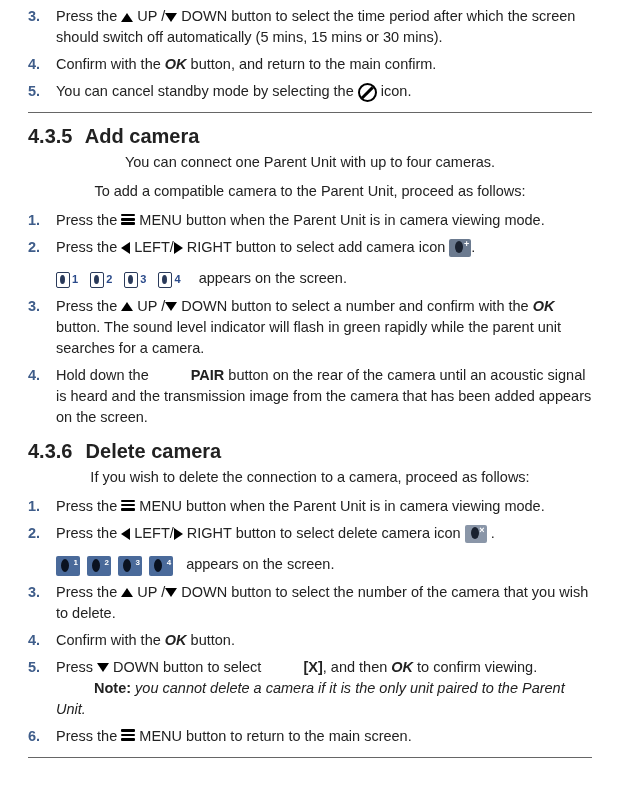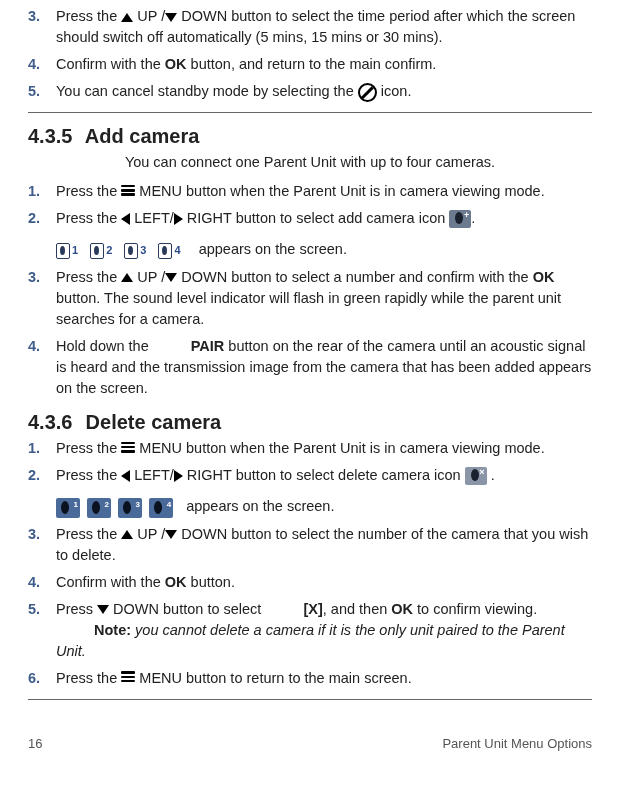--- a/index.html
+++ b/index.html
@@ -61,20 +61,21 @@
     width: 0; height: 0;
     vertical-align: middle;
   }
   .tri-up    { border-left:6px solid transparent; border-right:6px solid transparent; border-bottom:9px solid #000; }
   .tri-down  { border-left:6px solid transparent; border-right:6px solid transparent; border-top:9px solid #000; }
   .tri-left  { border-top:6px solid transparent; border-bottom:6px solid transparent; border-right:9px solid #000; }
   .tri-right { border-top:6px solid transparent; border-bottom:6px solid transparent; border-left:9px solid #000; }
   .ok {
     font-weight: bold;
     font-family: Arial, sans-serif;
+    font-style: italic;
   }
   .menu-icon {
     display:inline-block;
     vertical-align:middle;
     width:14px;
     position:relative;
     top:-2px;
   }
   .menu-icon span {
     display:block;
@@ -229,20 +230,21 @@
     </li>
   </ol>
 
   <hr class="rule">
 
   <div class="section-head">
     <span class="secnum">4.3.5</span>
     <span>Add camera</span>
   </div>
   <div class="intro">You can connect one Parent Unit with up to four cameras.</div>
+  <div class="intro">To add a compatible camera to the Parent Unit, proceed as follows:</div>
 
   <ol>
     <li>
       <span class="num">1.</span>
       <span class="txt">
         <span>Press the </span><span class="menu-icon"><span></span><span></span><span></span></span><span> MENU button when the Parent Unit is in camera viewing mode.</span>
       </span>
     </li>
     <li>
       <span class="num">2.</span>
@@ -274,20 +276,21 @@
       <span class="txt">
         <span>Hold down the </span><span class="bold">PAIR</span><span> button on the rear of the camera until an acoustic signal is heard and the transmission image from the camera that has been added appears on the screen.</span>
       </span>
     </li>
   </ol>
 
   <div class="section-head">
     <span class="secnum">4.3.6</span>
     <span>Delete camera</span>
   </div>
+  <div class="intro">If you wish to delete the connection to a camera, proceed as follows:</div>
 
   <ol>
     <li>
       <span class="num">1.</span>
       <span class="txt">
         <span>Press the </span><span class="menu-icon"><span></span><span></span><span></span></span><span> MENU button when the Parent Unit is in camera viewing mode.</span>
       </span>
     </li>
     <li>
       <span class="num">2.</span>

